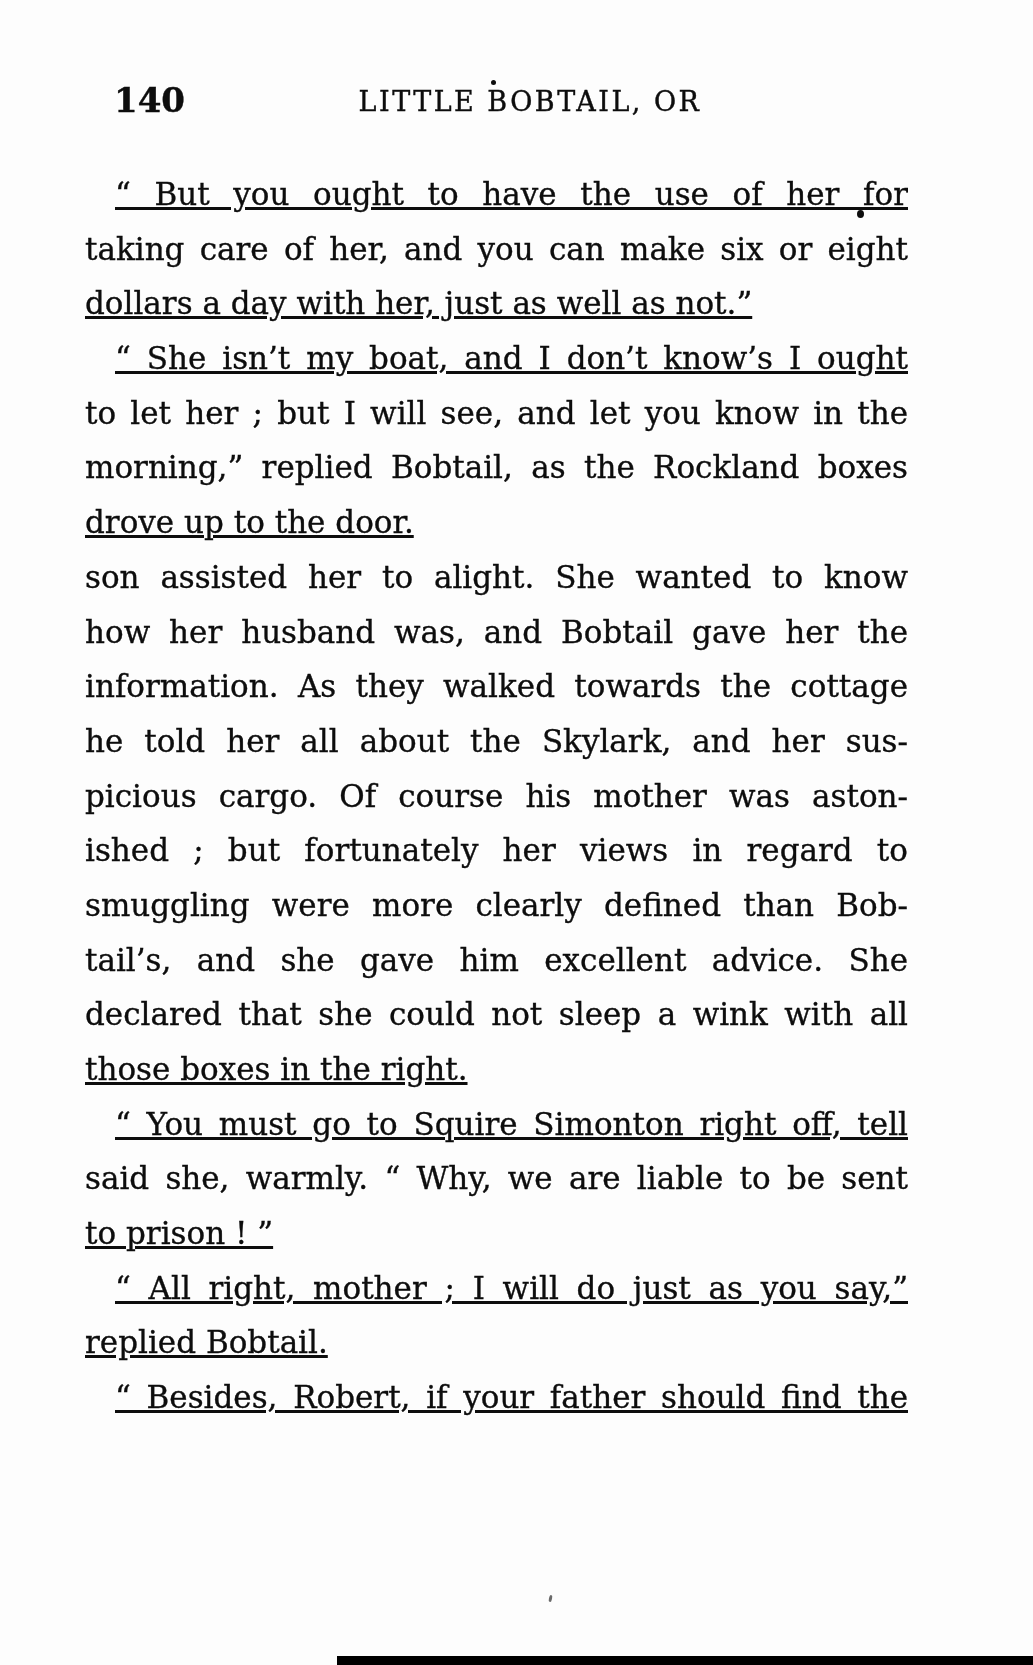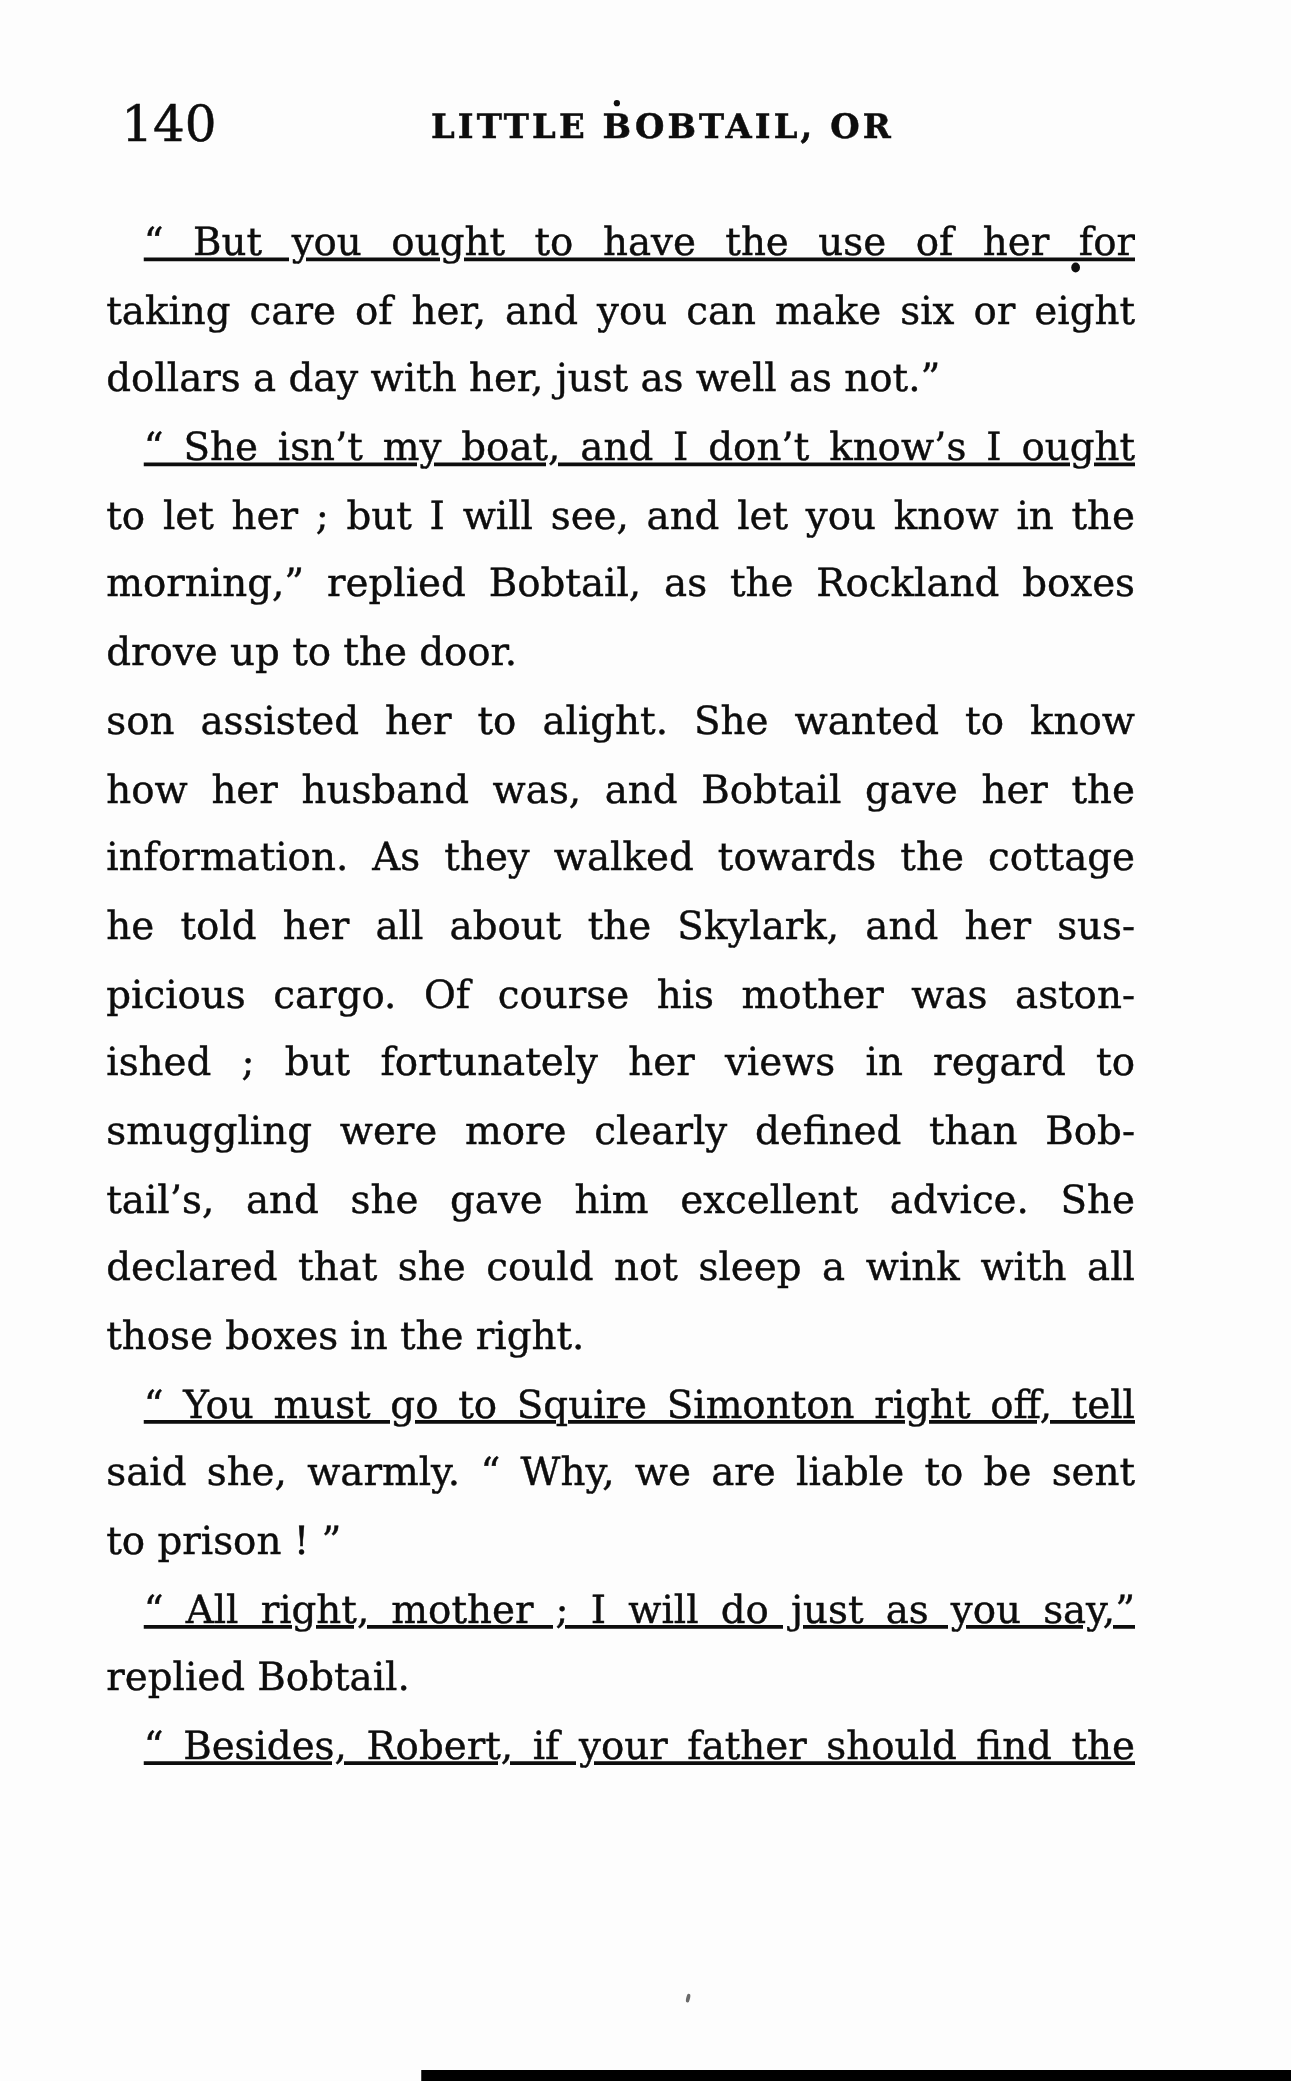--- a/index.html
+++ b/index.html
@@ -6,42 +6,42 @@
   html,body { margin:0; padding:0; }
   body {
     width:1033px; height:1665px;
     background:var(--paper);
     position:relative; overflow:hidden;
     font-family:"DejaVu Serif", serif;
     color:var(--ink);
   }
   .page { position:absolute; inset:0; }
   .page-number {
-    position:absolute; left:97px; top:80px;
-    font-size:40px; line-height:40px; font-weight:normal;
+    position:absolute; left:114px; top:80px;
+    font-size:34px; line-height:40px; font-weight:bold;
     letter-spacing:0px;
     -webkit-text-stroke:0.4px var(--ink);
   }
   .running-title {
     position:absolute; top:88px; left:530px; transform:translateX(-50%);
-    font-size:27px; line-height:27px; font-weight:bold;
+    font-size:27px; line-height:27px; font-weight:normal;
     letter-spacing:2.5px; white-space:nowrap;
     -webkit-text-stroke:0.4px var(--ink);
   }
   .text-block {
     position:absolute; left:85px; top:167px; width:823px;
     font-size:31px;
     -webkit-text-stroke:0.35px var(--ink);
   }
   .line {
     height:54.7px; line-height:54.7px;
     overflow:hidden;
   }
   .line.j   { text-align:justify; text-align-last:justify; }
-  .line.end { text-align:center; text-align-last:left; }
+  .line.end { text-align:center; text-align-last:left;text-decoration:underline; }
   .line.indent { padding-left:30px;text-decoration:underline; }
   
   .speck { position:absolute; background:var(--ink); border-radius:50%; }
   .speck-quote-dot   { left:857px; top:210px; width:7px;  height:8px; }
   .speck-header-dot  { left:491px; top:80px;  width:5px;  height:5px; }
   .speck-bottom-tick { left:549px; top:1595px; width:3px; height:7px;
                        background:#6a6a6a; transform:rotate(12deg); border-radius:40%; }
   .scan-edge-bar {
     position:absolute; left:337px; top:1656px;
     width:696px; height:9px; background:#000;

